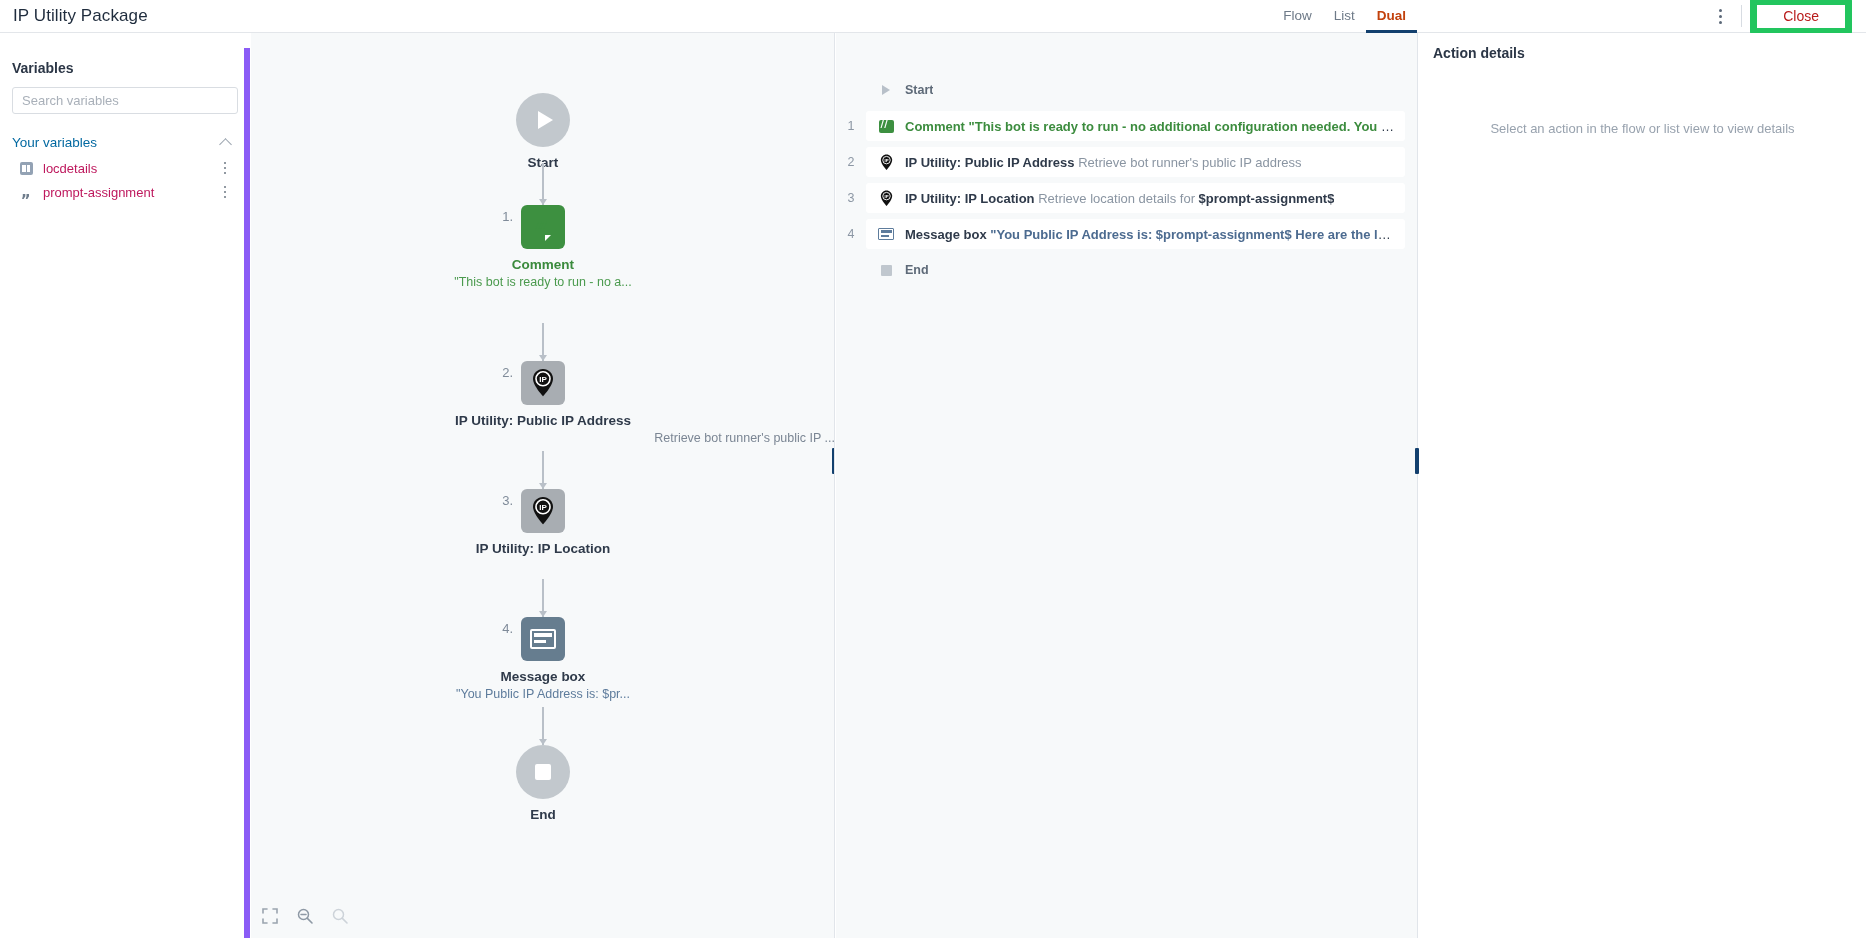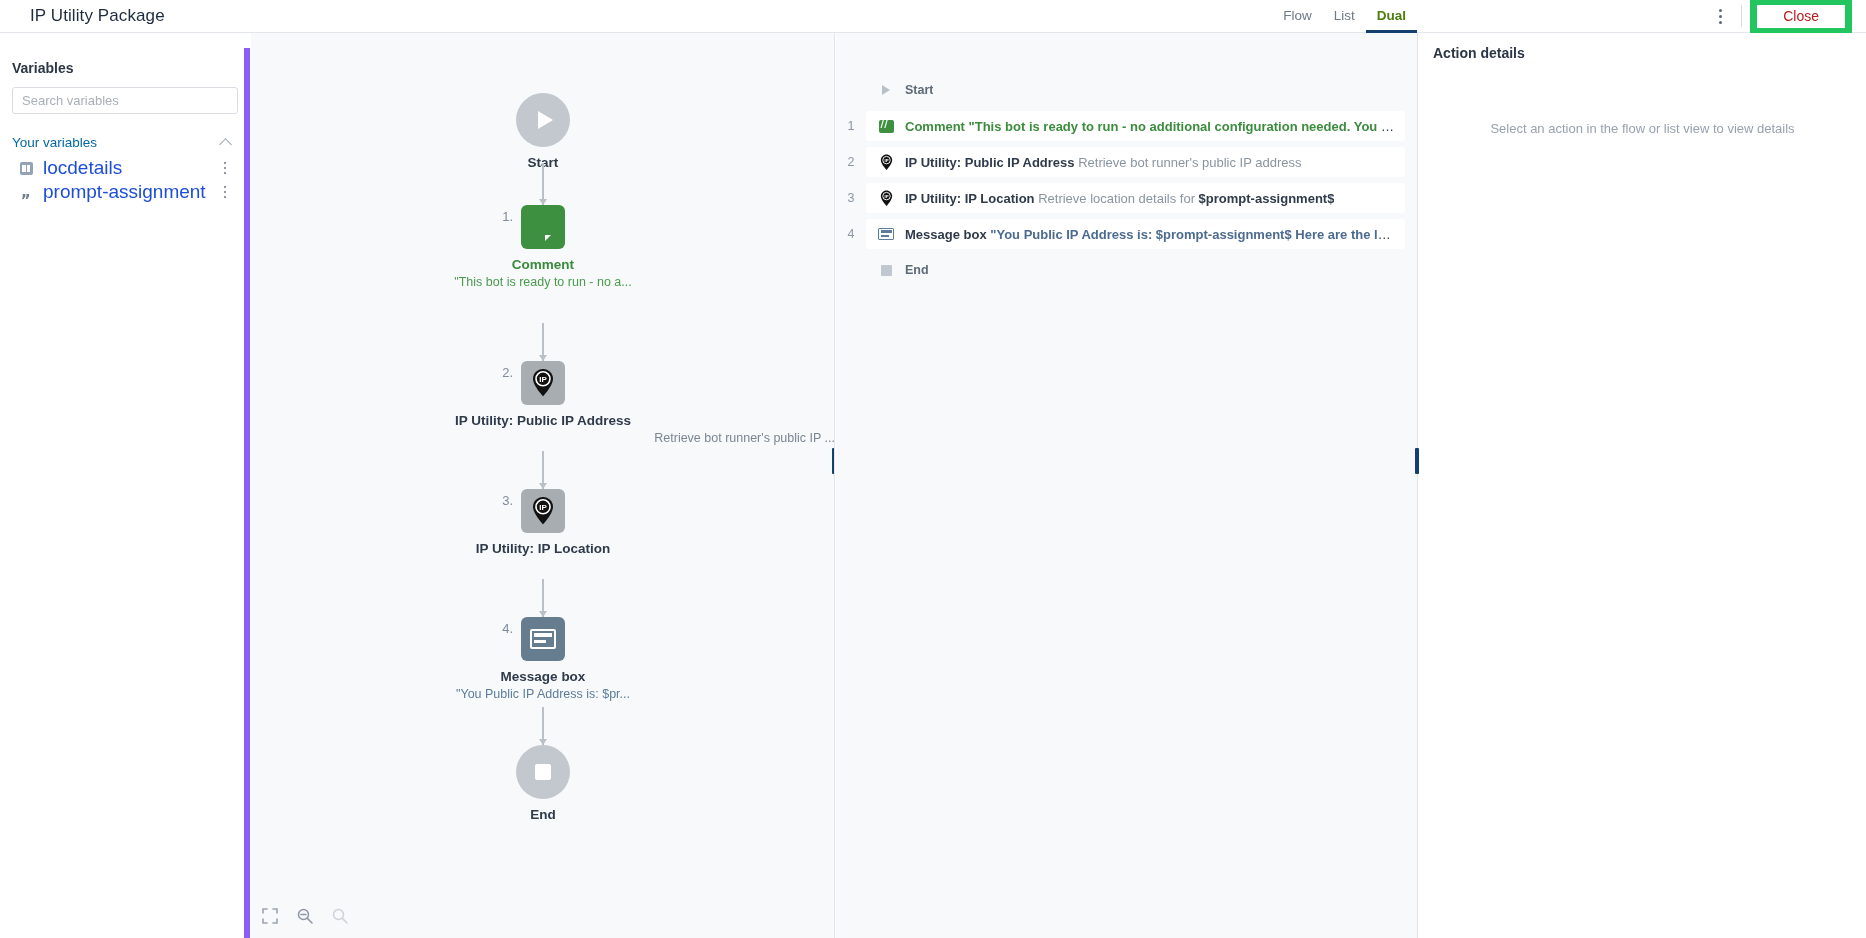--- a/index.html
+++ b/index.html
@@ -14,21 +14,21 @@
 
   
   .topbar {
     position: absolute; left: 0; top: 0; width: 1866px; height: 33px;
     background: #ffffff;
     border-bottom: 1px solid #e3e6ea;
     display: flex; align-items: center;
   }
   .app-title {
     font-size: 17px; font-weight: 400; color: #1f2c3d;
-    margin-left: 30px; letter-spacing: .1px;
+    margin-left: 13px; letter-spacing: .1px;
   }
   .topbar-right {
     margin-left: auto; display: flex; align-items: center; height: 100%;
   }
   .kebab {
     width: 26px; height: 26px; display: flex; flex-direction: column;
     align-items: center; justify-content: center; gap: 3px; cursor: pointer;
     margin-right: 4px;
   }
   .kebab i { width: 3px; height: 3px; border-radius: 50%; background: #5b6878; display: block; }
@@ -89,21 +89,21 @@
   .ico-table::before {
     content: ""; position: absolute; left: 2px; top: 3px;
     width: 4px; height: 7px; background: #ffffff;
   }
   .ico-table::after {
     content: ""; position: absolute; left: 7.5px; top: 3px;
     width: 3px; height: 7px; background: #ffffff;
   }
   .ico-quote { font-size: 15px; color: #6f7d8c; font-weight: bold;
                line-height: 10px; font-family: "DejaVu Sans", sans-serif; }
-  .var-label { font-size: 19px; color: #1d4ed8; }
+  .var-label { font-size: 13px; color: #be185d; }
   .row-kebab {
     margin-left: auto; width: 14px; height: 18px; display: flex;
     flex-direction: column; align-items: center; justify-content: center;
     gap: 2.5px; cursor: pointer;
   }
   .row-kebab i { width: 2.5px; height: 2.5px; border-radius: 50%; background: #6d7783; }
 
   
   .flow-pane {
     position: absolute; left: 251px; top: 33px; width: 584px; height: 905px;
@@ -189,21 +189,21 @@
     background: #f7f9fa; border-right: 1px solid #e1e5ea; padding-left: 29px;
   }
   .tabs {
     position: absolute; right: 0; top: -33px; height: 33px;
     display: flex; align-items: flex-end; gap: 0px;
   }
   .tab {
     font-size: 13.5px; color: #6e7a88; padding: 0 11px 7px 11px;
     cursor: pointer; border-bottom: 3px solid transparent; line-height: 15px;
   }
-  .tab.active { color: #4d7c0f; font-weight: bold; border-bottom-color: #13406e; }
+  .tab.active { color: #c2410c; font-weight: bold; border-bottom-color: #13406e; }
 
   .list-rows { position: absolute; left: 0; top: 0; width: 100%; }
   .lrow {
     display: flex; align-items: center; height: 30px; margin-bottom: 6px;
     font-size: 13px; cursor: pointer;
   }
   .lrow .num {
     width: 30px; flex: 0 0 30px; text-align: center;
     font-size: 12.5px; color: #8c97a4;
   }

